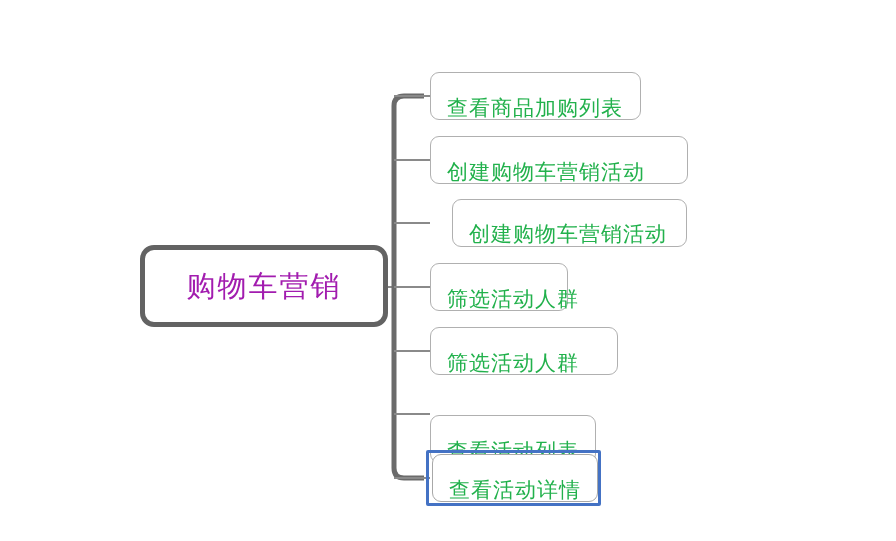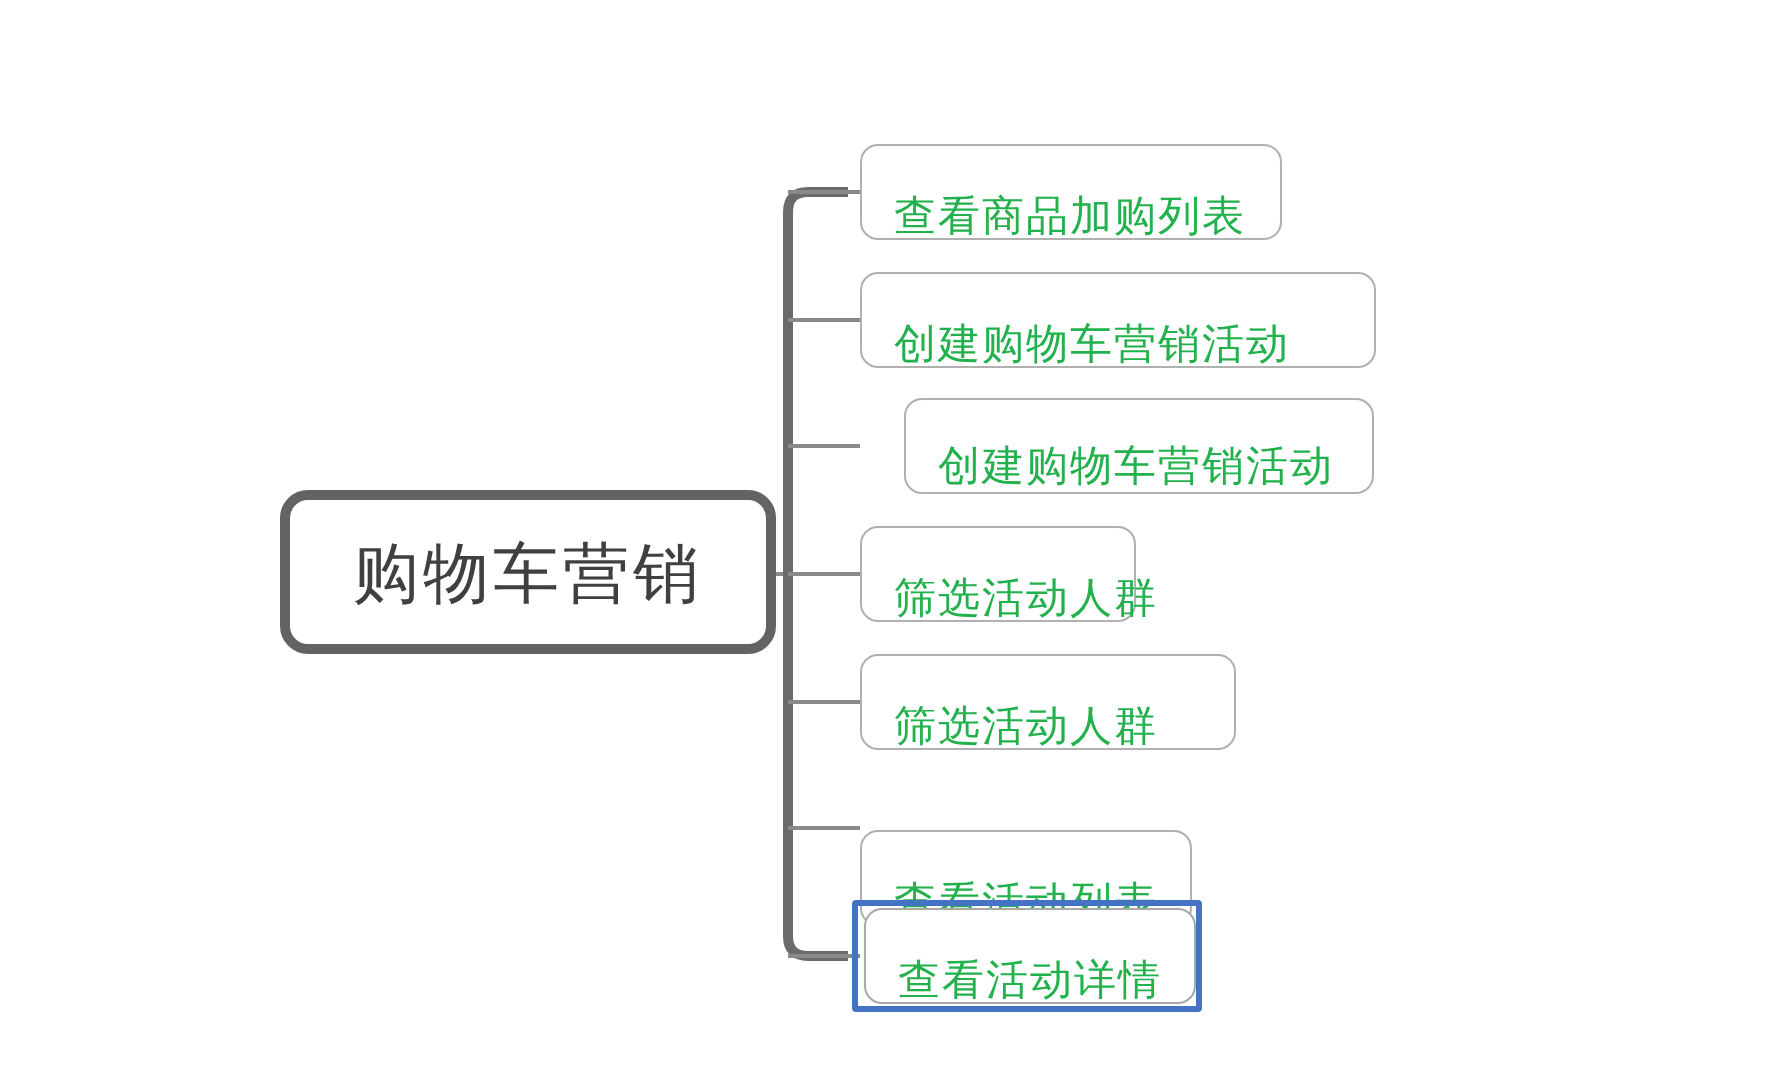--- a/index.html
+++ b/index.html
@@ -40,22 +40,22 @@
     height: 82px;
     box-sizing: border-box;
     border: 5px solid #636363;
     border-radius: 14px;
     background: #ffffff;
     display: flex;
     align-items: center;
     justify-content: center;
   }
   .root-label {
-    color: #404040;
-    font-size: 33px;
+    color: #a21caf;
+    font-size: 29px;
     line-height: 1;
     letter-spacing: 2px;
     white-space: nowrap;
   }
 
   
   .child-node {
     position: absolute;
     box-sizing: border-box;
     height: 48px;

